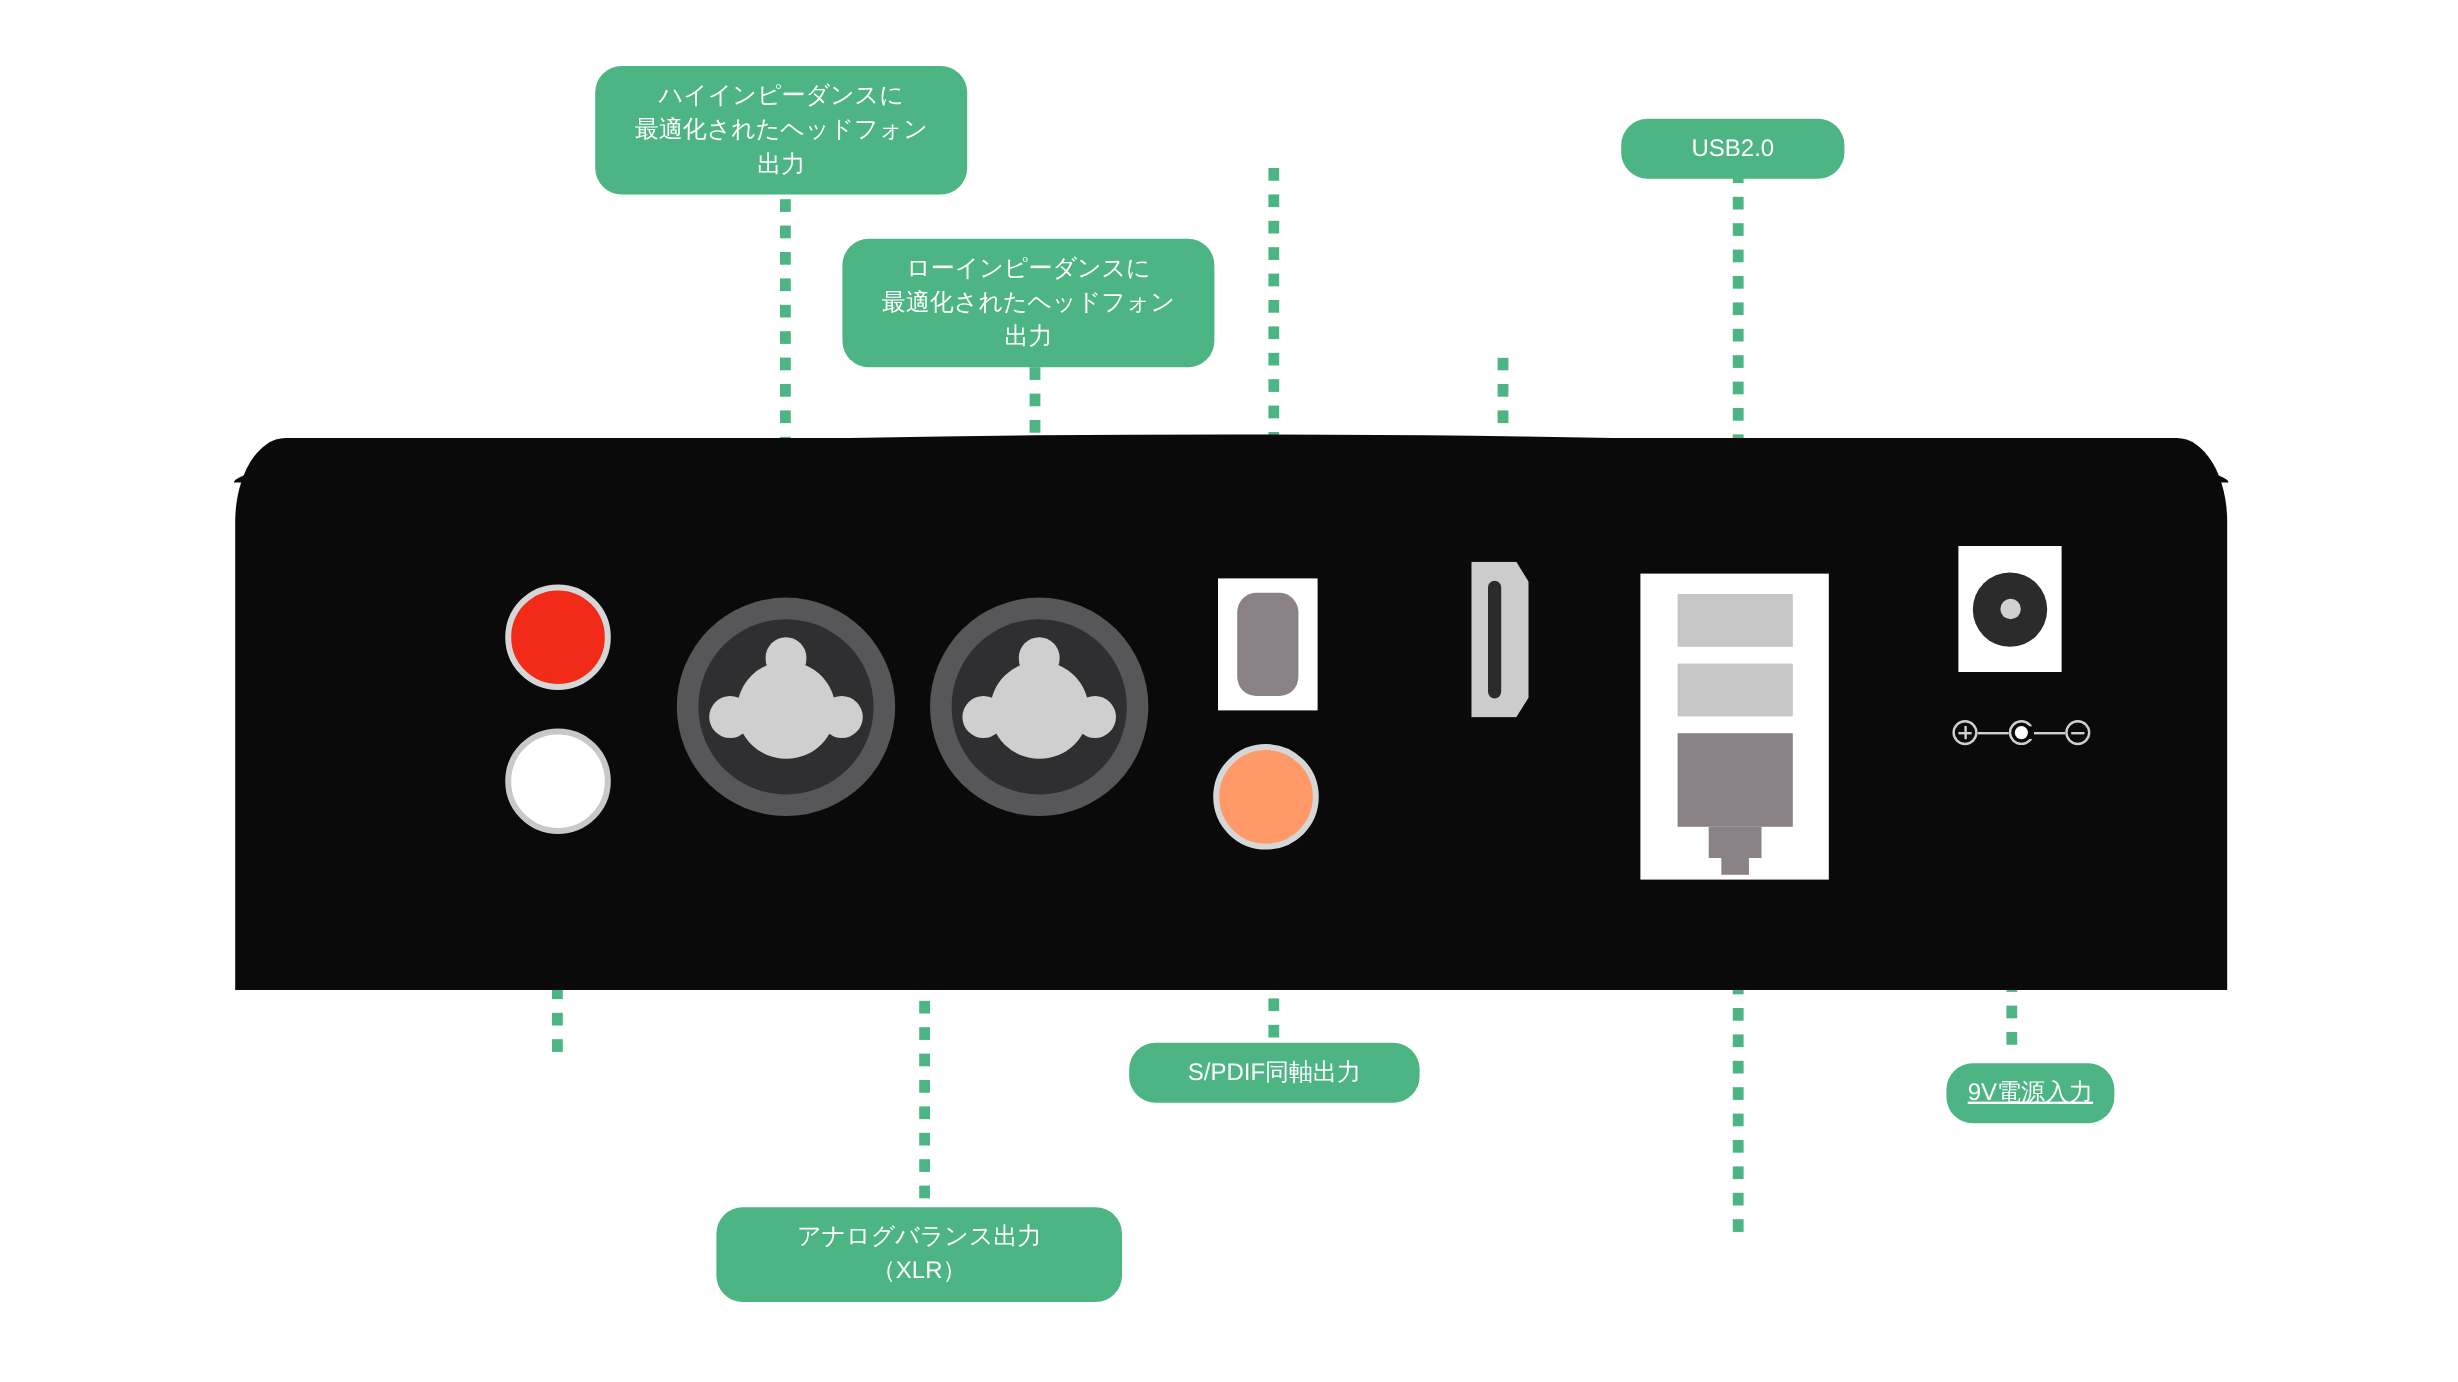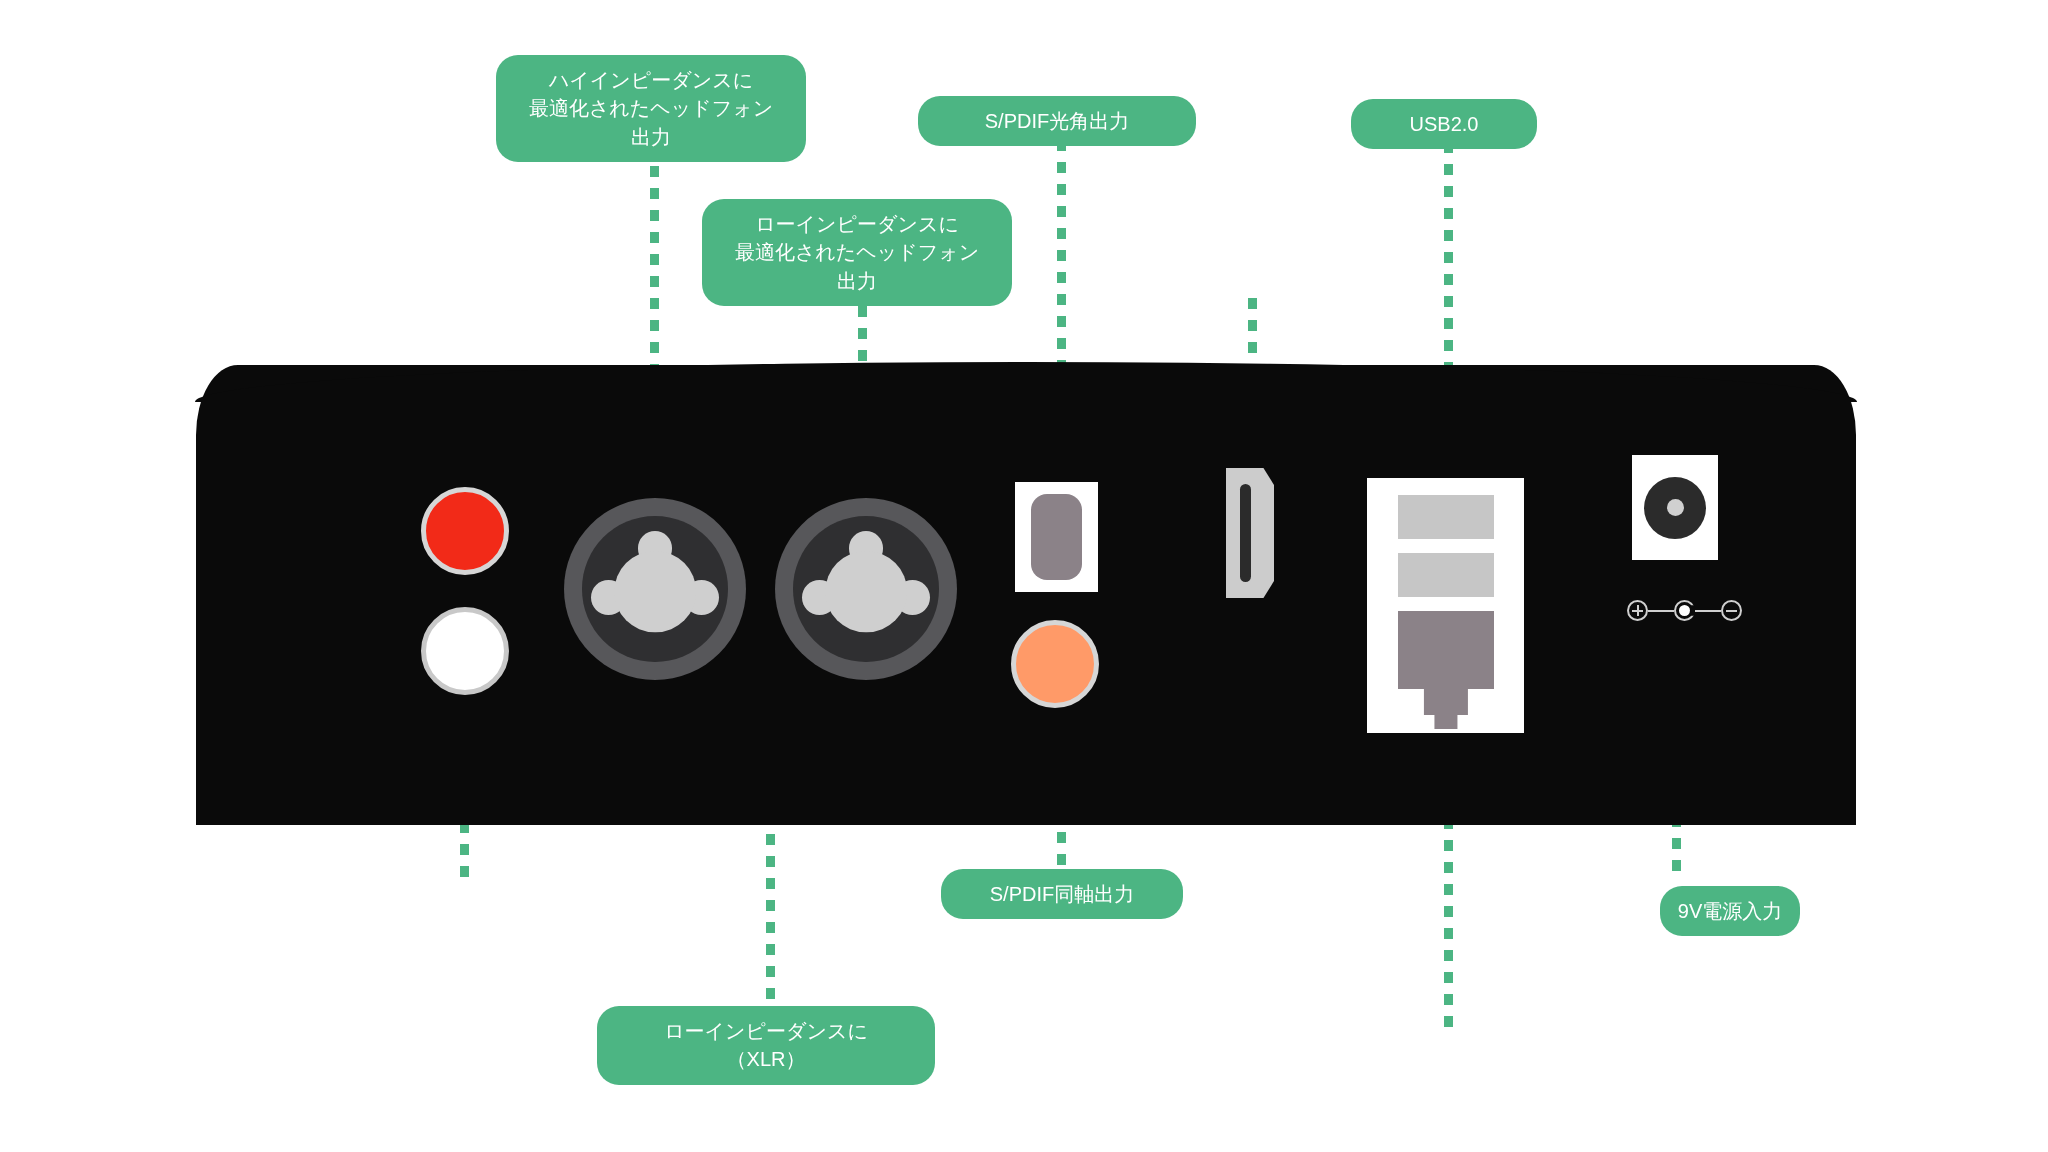--- a/index.html
+++ b/index.html
@@ -318,26 +318,25 @@
     <div class="pol-line"></div>
     <div class="pol-circle minus"></div>
   </div>
 
   <div class="chip" style="left:496px; top:55px; width:310px;">ハイインピーダンスに
 最適化されたヘッドフォン出力</div>
 
   <div class="chip" style="left:702px; top:199px; width:310px;">ローインピーダンスに
 最適化されたヘッドフォン出力</div>
 
-  <div class="chip" style="left:918px; top:96px; width:278px;">S/PDIF光角出力</div>
 
 
   <div class="chip" style="left:1351px; top:99px; width:186px;">USB2.0</div>
 
 
-  <div class="chip" style="left:597px; top:1006px; width:338px;">ローインピーダンスに（XLR）</div>
+  <div class="chip" style="left:597px; top:1006px; width:338px;">アナログバランス出力（XLR）</div>
 
   <div class="chip" style="left:941px; top:869px; width:242px;">S/PDIF同軸出力</div>
 
 
-  <div class="chip" style="left:1660px; top:886px; width:140px; padding-left:12px; padding-right:12px;">9V電源入力</div>
+  <div class="chip" style="left:1622px; top:886px; width:140px; padding-left:12px; padding-right:12px;text-decoration:underline;">9V電源入力</div>
 
 </div>
 
 </body></html>

